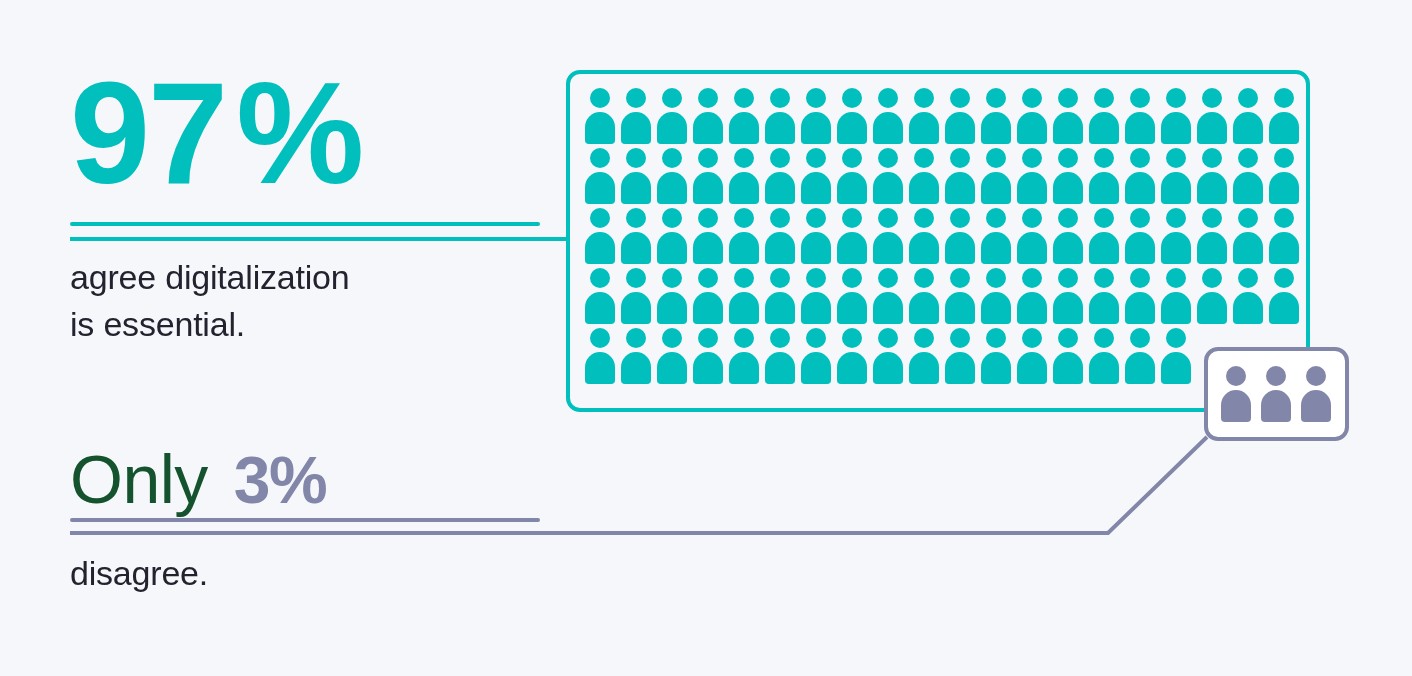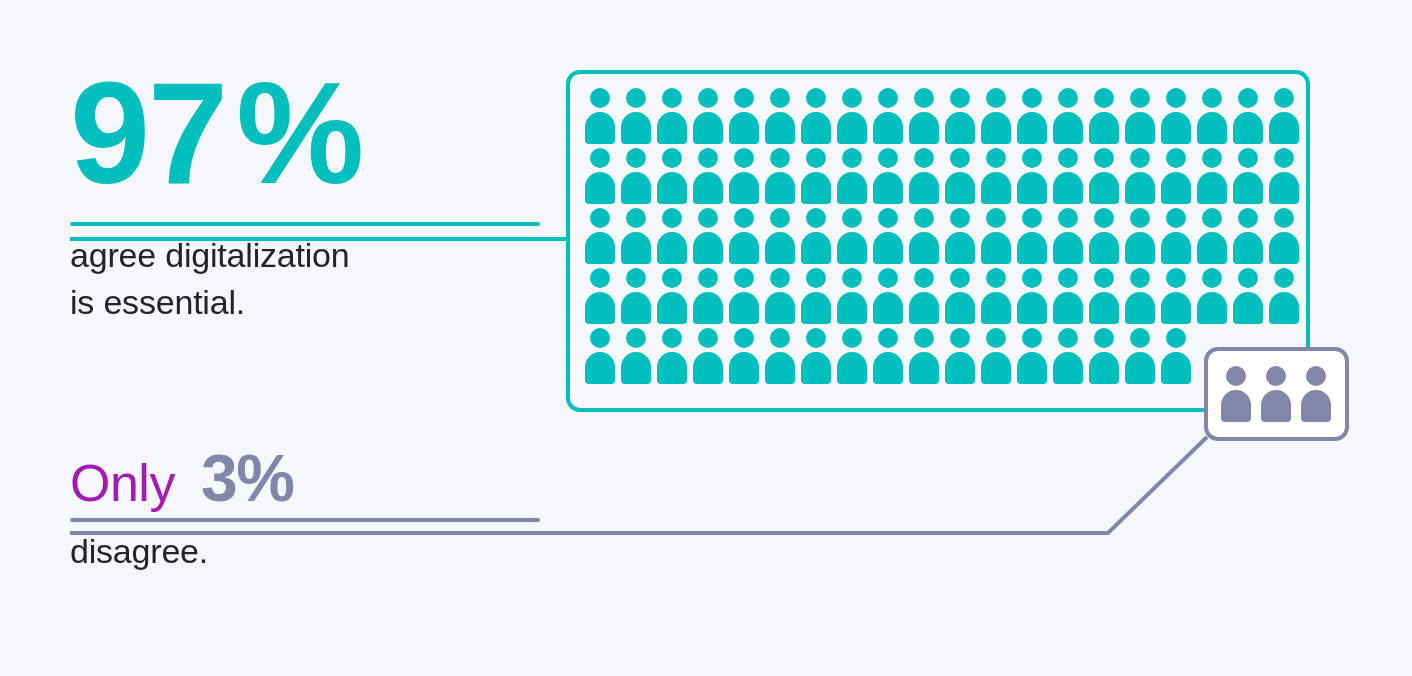--- a/index.html
+++ b/index.html
@@ -49,35 +49,35 @@
     background: #00bfbd;
     border-radius: 2px;
   }
   .rule.gray { background: #8286a8; }
 
   .caption {
     font-size: 34px;
     line-height: 1.38;
     color: #23232f;
     font-weight: 400;
-    margin-top: 6px;
+    margin-top: 28px;
     letter-spacing: -0.2px;
   }
 
   
   .only-line {
     display: flex;
     align-items: baseline;
     height: 78px;
     white-space: nowrap;
   }
   .only-word {
-    font-size: 52px;
+    font-size: 68px;
     font-weight: 400;
-    color: #a21caf;
+    color: #14532d;
     letter-spacing: -0.5px;
   }
   .small-pct {
     font-size: 66px;
     font-weight: 700;
     color: #8286a8;
     margin-left: 26px;
     letter-spacing: -1.5px;
   }
 

